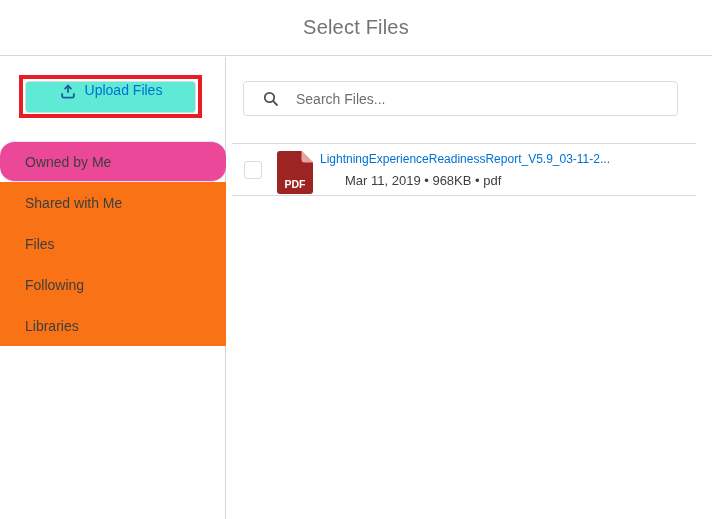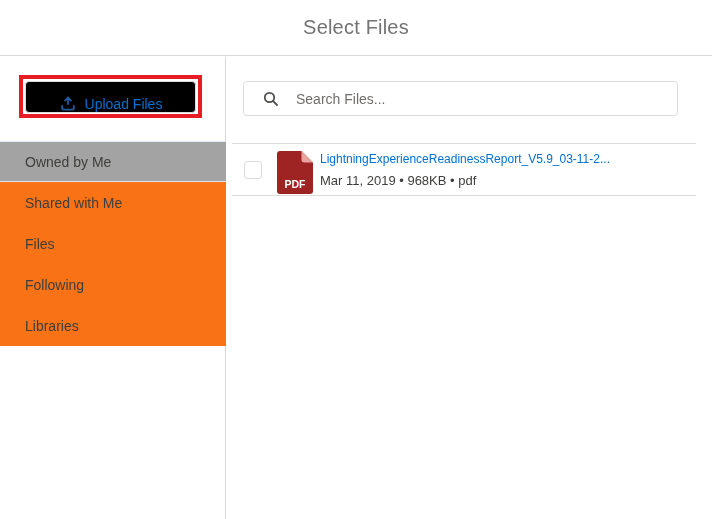--- a/index.html
+++ b/index.html
@@ -29,42 +29,43 @@
     border-right: 1px solid #d9d7d5; background: #fff;
   }
   .upload-annotation {
     position: absolute; left: 19px; top: 18px; 
     width: 183px; height: 43px;
     border: 4px solid #e81c24;
     display: flex; align-items: center; justify-content: center;
   }
   .upload-btn {
     width: 171px; height: 32px;
-    background: #000000;
+    background: #5eead4;
     border: 1px solid #dddbda; border-radius: 4px;
-    display: flex; align-items: flex-end; justify-content: center; gap: 8px;
+    display: flex; align-items: flex-start; justify-content: center; gap: 8px;
     color: #0070d2; font-size: 14px; cursor: pointer;
     font-family: inherit;
   }
   .upload-btn svg { display: block; }
 
   .nav-list {
     position: absolute; left: 0; top: 84px; 
     width: 226px; list-style: none;
   }
   .nav-item {
     height: 41px; display: flex; align-items: center;
     padding-left: 25px; font-size: 14px; color: #3e3e3c;
     cursor: pointer; background: #f97316;
   }
   .nav-item.selected {
-    background: #a3a3a3;
+    background: #ec4899;
     border-top: 1px solid #dde8f2;
     border-bottom: 1px solid #dde8f2;
     height: 41px;
+    border-radius: 15px;
   }
 
   
   .main { position: absolute; left: 227px; top: 57px; width: 485px; height: 343px; }
 
   .search-box {
     position: absolute; left: 16px; top: 24px; 
     width: 435px; height: 35px;
     border: 1px solid #dddbda; border-radius: 4px;
     display: flex; align-items: center; background: #fff;
@@ -94,20 +95,21 @@
   }
   .pdf-icon { position: absolute; left: 45px; top: 7px; width: 36px; height: 43px; }
   .file-text { position: absolute; left: 88px; top: 6px; width: 372px; overflow: hidden; }
   .file-link {
     display: block; font-size: 12px; line-height: 19px; color: #0070d2;
     text-decoration: none; white-space: nowrap; overflow: hidden;
   }
   .file-meta {
     font-size: 13px; line-height: 18px; color: #3e3e3c; margin-top: 3px;
     white-space: nowrap;
+    margin-left: 25px;
   }
 </style>
 </head>
 <body>
 
 <div class="modal-header">
   <div class="modal-title">Select Files</div>
 </div>
 
 <div class="sidebar">

